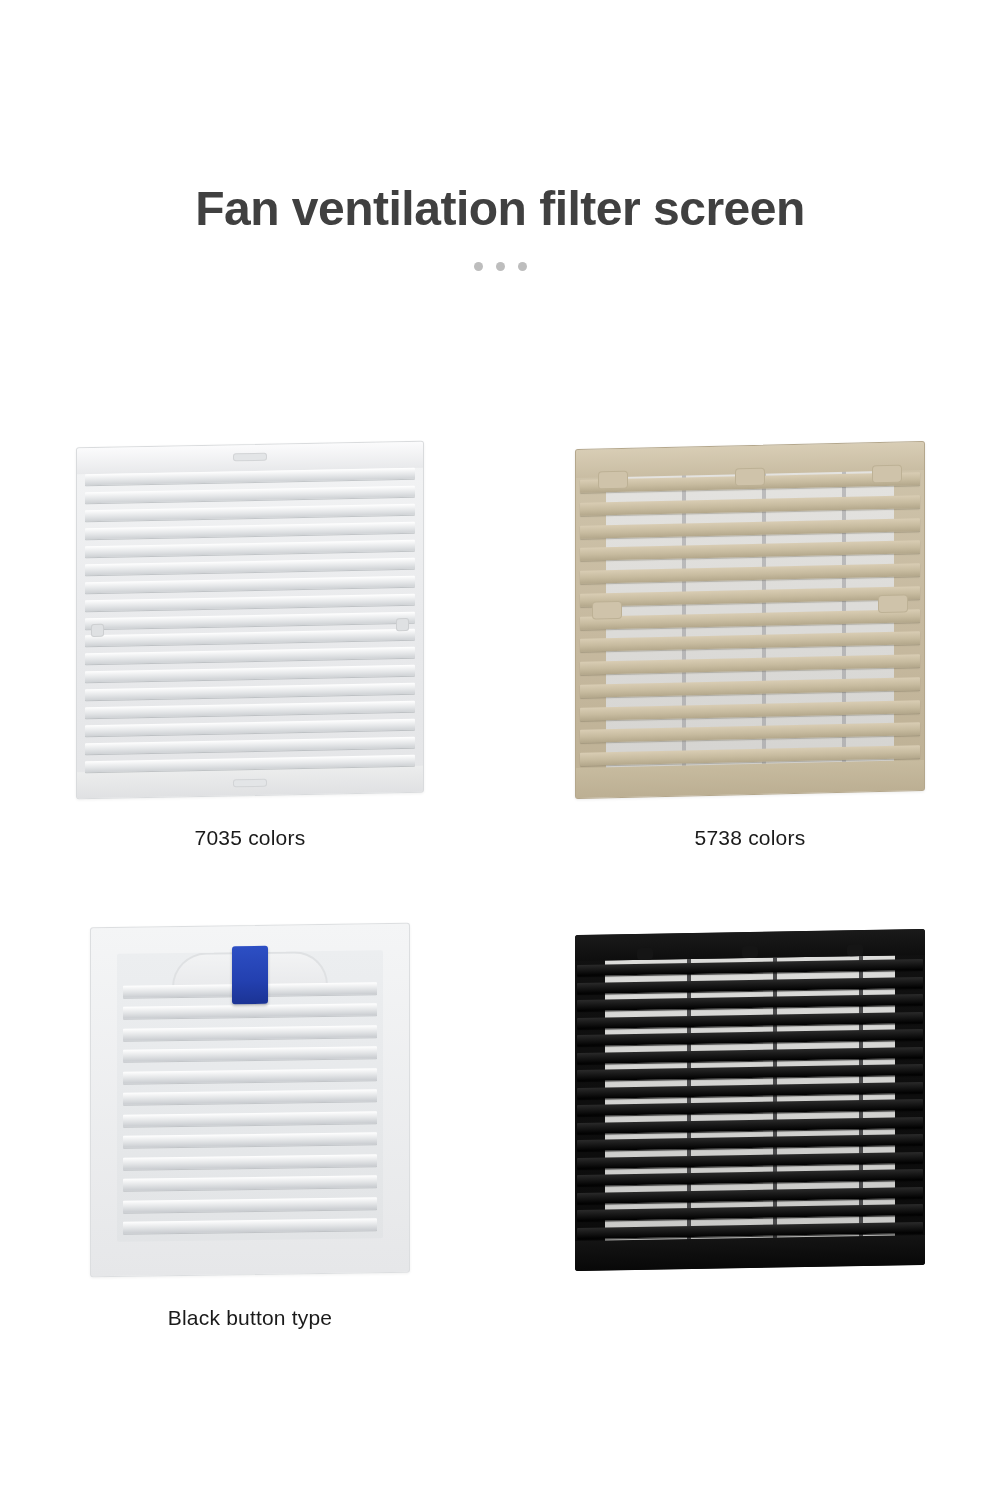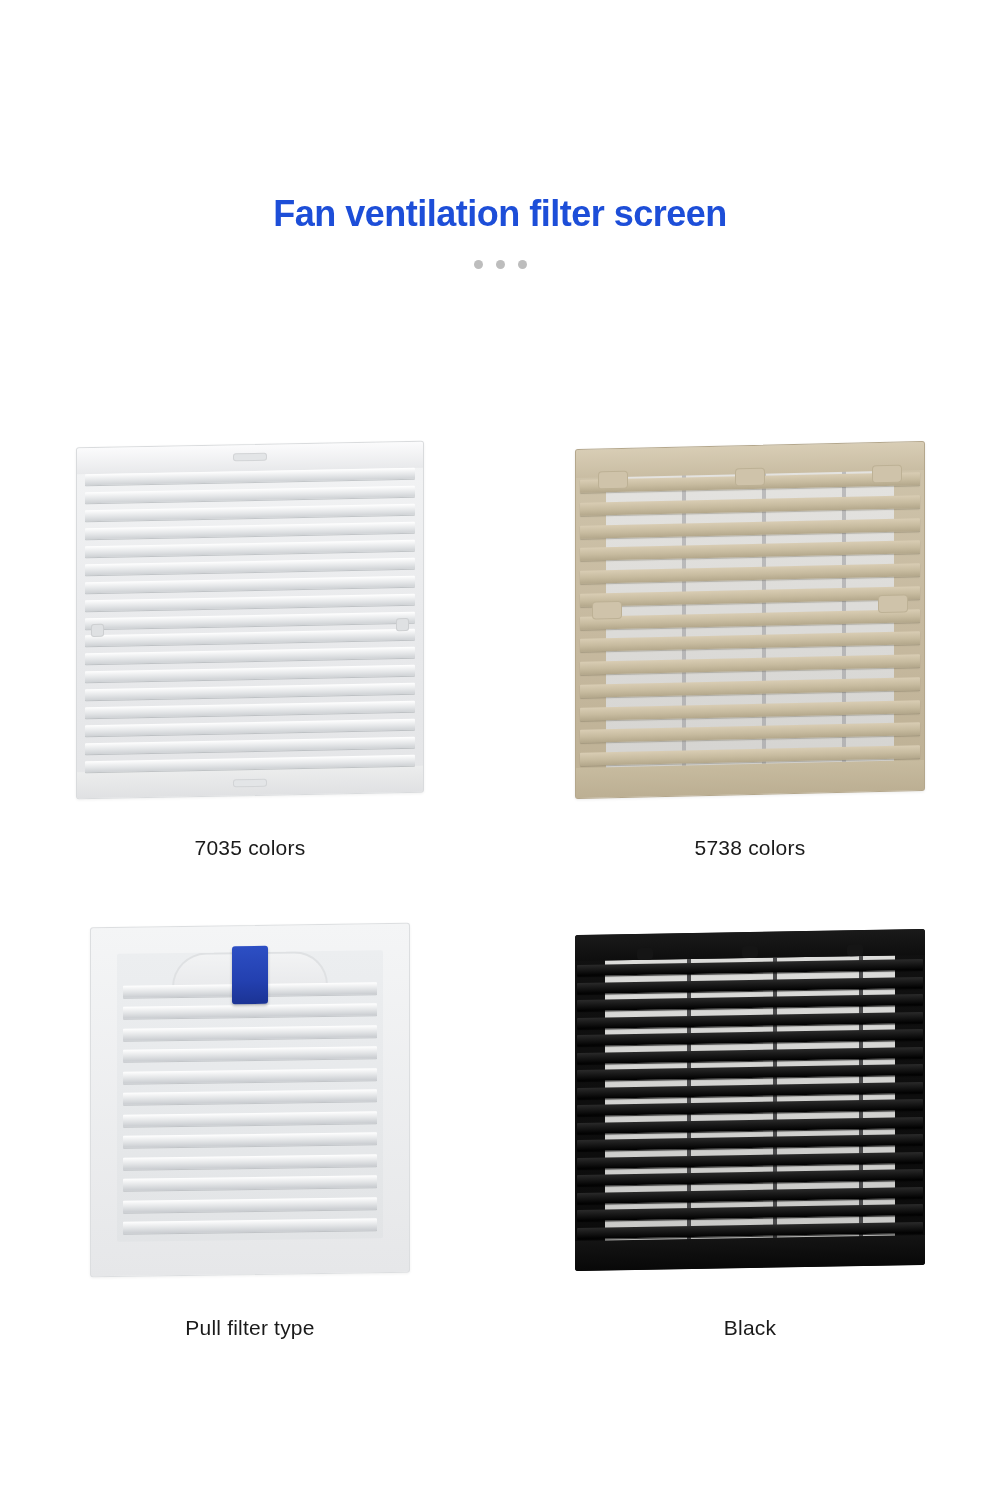--- a/index.html
+++ b/index.html
@@ -22,25 +22,25 @@
     height: 1486px;
     position: relative;
   }
 
   
   .header {
     padding-top: 182px;
     text-align: center;
   }
   .title {
-    font-size: 36px;
+    font-size: 48px;
     font-weight: bold;
     letter-spacing: -0.5px;
-    color: #1d4ed8;
-    margin: 12px;
+    color: #404040;
+    margin: 1px;
     line-height: 1.1;
   }
   .subtitle {
     margin: 34px 0 0 0;
     font-size: 16.5px;
     font-weight: bold;
     color: #1c1c1c;
     letter-spacing: -0.1px;
   }
   .dots {
@@ -75,21 +75,21 @@
     width: 500px;
     height: 400px;
     display: flex;
     align-items: center;
     justify-content: center;
   }
   .cell-caption {
     text-align: center;
     font-size: 21px;
     color: #1a1a1a;
-    margin-top: 16px;
+    margin-top: 6px;
     letter-spacing: 0.2px;
   }
 
   
   .product {
     position: relative;
   }
 
   
   .p7035 {
@@ -392,21 +392,21 @@
             <div class="slat"></div>
               <div class="slat"></div>
               <div class="slat"></div>
             <div class="slat"></div>
               <div class="slat"></div>
               <div class="slat"></div>
           </div>
           <div class="blue-tab"></div>
         </div>
       </div>
-      <div class="cell-caption">Pull filter type</div>
+      <div class="cell-caption">Black button type</div>
     </div>
 
     <div class="cell">
       <div class="cell-media">
         <div class="product pblack">
           <div class="mesh"></div>
           <div class="frame-top"></div>
           <div class="frame-bot"></div>
           <div class="slats">
             <div class="slat"></div>
@@ -424,17 +424,16 @@
             <div class="slat"></div>
               <div class="slat"></div>
               <div class="slat"></div>
             <div class="slat"></div>
           </div>
           <span class="peg p1"></span>
           <span class="peg p2"></span>
           <span class="peg p3"></span>
         </div>
       </div>
-      <div class="cell-caption">Black</div>
     </div>
 
   </div>
 </div>
 
 </body></html>

